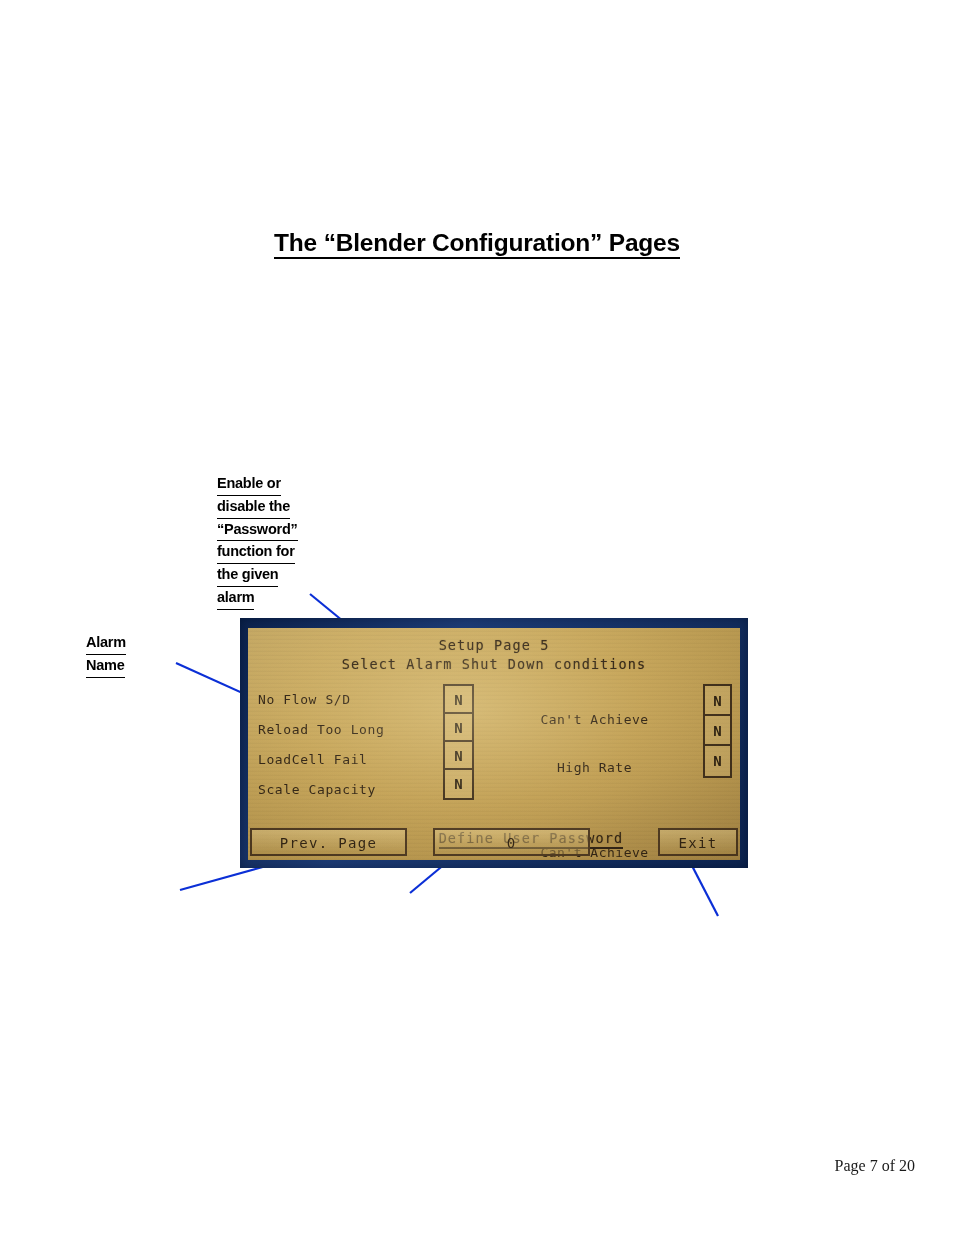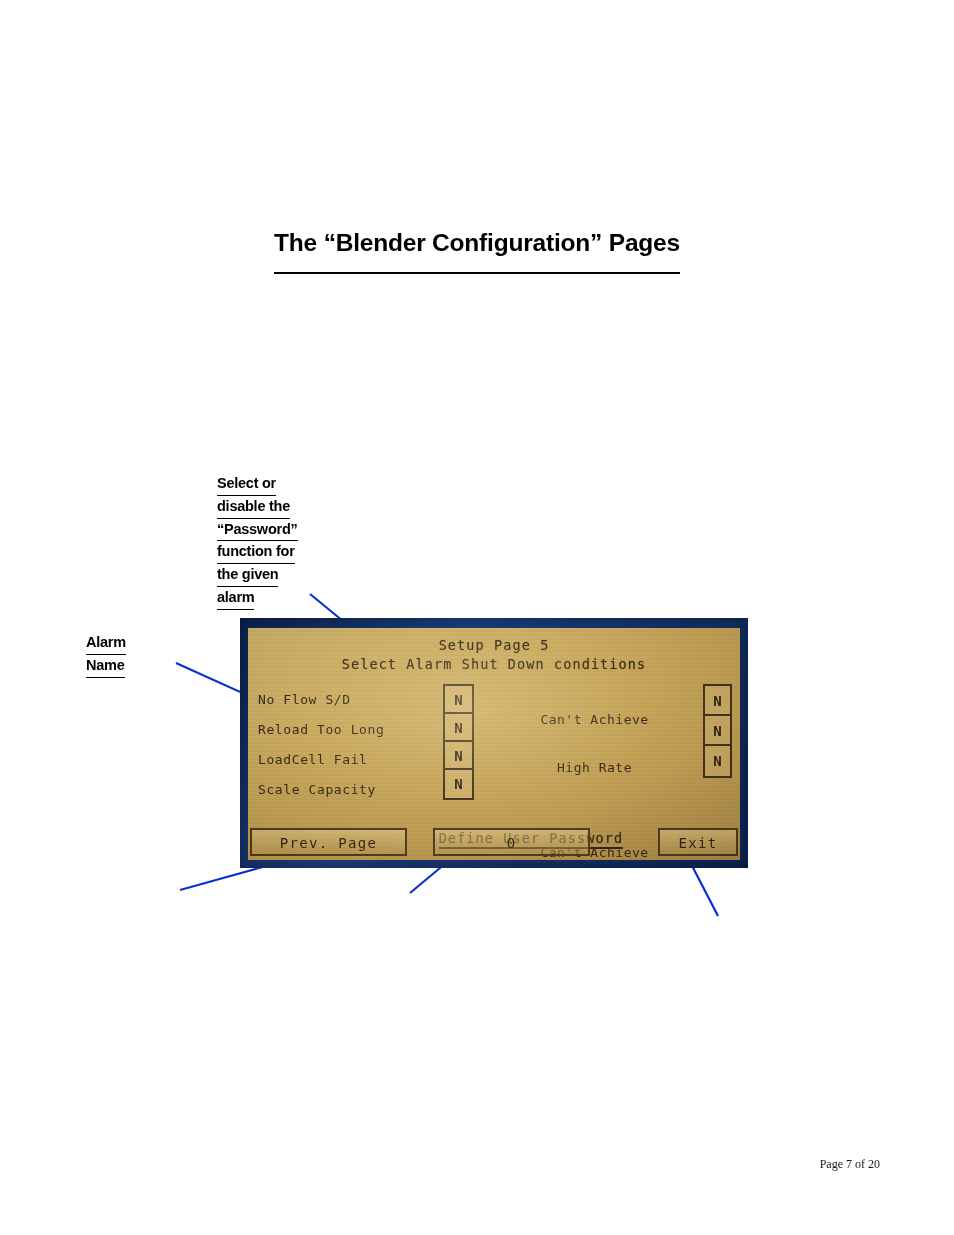--- a/index.html
+++ b/index.html
@@ -27,21 +27,21 @@
     top: 229px;
     width: 954px;
     text-align: center;
     font-size: 24.5px;
     font-weight: bold;
     color: #000000;
     letter-spacing: -0.2px;
   }
   .doc-title span {
     border-bottom: 2px solid #000;
-    padding-bottom: 16px;
+    padding-bottom: 1px;
   }
 
   
   .callout {
     position: absolute;
     font-size: 14.5px;
     font-weight: bold;
     color: #000000;
     line-height: 21.8px;
     letter-spacing: -0.25px;
@@ -238,43 +238,44 @@
   #btn-exit      { left: 410px; width: 80px; }
 
   
   .footer {
     position: absolute;
     left: 0;
     top: 1157px;
     width: 880px;
     text-align: right;
     font-family: "Liberation Serif", serif;
-    font-size: 12px;
+    font-size: 16px;
     color: #1a1a1a;
+    padding-left: 35px;
   }
 </style>
 </head>
 <body>
 
 <div class="page">
 
   <div class="doc-title">
     <span>The “Blender Configuration” Pages</span>
   </div>
 
   <svg id="leader-lines" viewBox="0 0 954 1235" width="954" height="1235">
     <line x1="310" y1="594" x2="438" y2="699" stroke="#0b2fd6" stroke-width="2.2"></line>
     <line x1="176" y1="663" x2="258" y2="700" stroke="#0b2fd6" stroke-width="2.2"></line>
     <line x1="180" y1="890" x2="306" y2="855" stroke="#0b2fd6" stroke-width="2.2"></line>
     <line x1="410" y1="893" x2="452" y2="858" stroke="#0b2fd6" stroke-width="2.2"></line>
     <line x1="718" y1="916" x2="688" y2="858" stroke="#0b2fd6" stroke-width="2.2"></line>
   </svg>
 
   <div class="callout" id="callout-shutdown">
-    <span class="ln">Select or</span>
+    <span class="ln">Enable or</span>
     <span class="ln">disable the</span>
     <span class="ln">“Password”</span>
     <span class="ln">function for</span>
     <span class="ln">the given</span>
     <span class="ln">alarm</span>
   </div>
 
   <div class="callout" id="callout-alarm-name">
     <span class="ln">Alarm</span>
     <span class="ln">Name</span>

